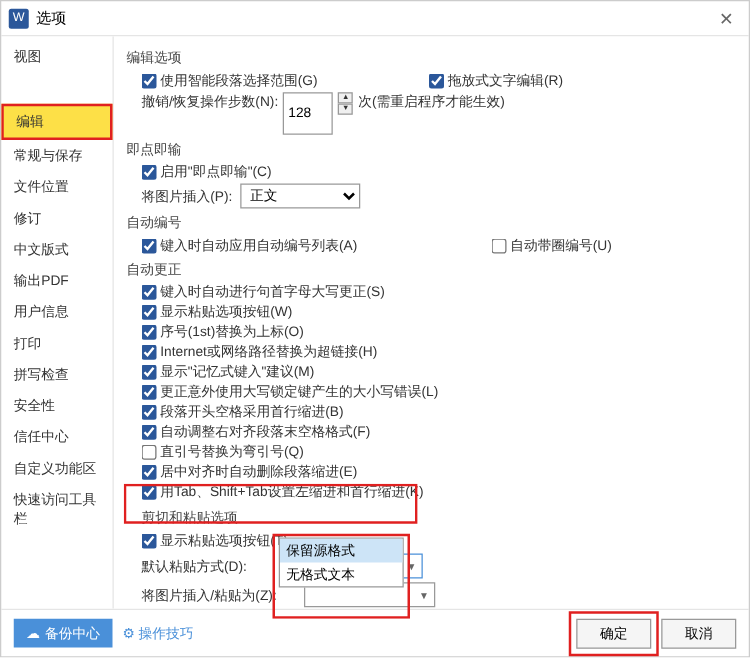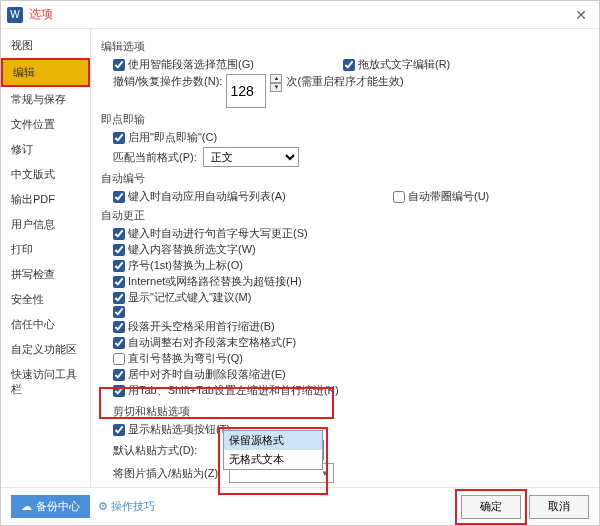--- a/index.html
+++ b/index.html
@@ -1,43 +1,43 @@
 <!DOCTYPE html>
 <html><head>
 <meta charset="utf-8">
 <style>
 * { box-sizing: border-box; margin: 0; padding: 0; font-family: "Microsoft YaHei", sans-serif; }
 body { background: #fff; width: 600px; height: 526px; overflow: hidden; position: relative; }
 .window { border: 1px solid #ccc; width: 600px; height: 526px; display: flex; flex-direction: column; }
 .titlebar { height: 28px; display: flex; align-items: center; padding: 0 6px; border-bottom: 1px solid #e5e5e5; }
 .titlebar .icon { width: 16px; height: 16px; background: #2b579a; color: #fff; font-size: 10px; display: flex; align-items: center; justify-content: center; border-radius: 2px; margin-right: 6px; }
-.titlebar .title { font-size: 12px; color: #ef4444; }
+.titlebar .title { font-size: 12px; color: #000000; }
 .titlebar .close { margin-left: auto; font-size: 14px; color: #666; cursor: pointer; padding: 0 6px; }
 .body { flex: 1; display: flex; overflow: hidden; }
 .sidebar { width: 90px; border-right: 1px solid #e5e5e5; padding-top: 4px; }
 .sidebar .item { font-size: 11px; color: #333; padding: 5px 10px; cursor: pointer; }
-.sidebar .item.active { background: #eab308; border: 2px solid #e02020; }
+.sidebar .item.active { background: #fde047; border: 2px solid #e02020; margin-top: 25px; }
 .content { flex: 1; overflow-y: auto; padding: 6px 10px 6px 10px; position: relative; font-size: 11px; color: #333; }
 .section-title { font-size: 11px; margin: 4px 0 3px 0; color: #444; }
 .row { display: flex; align-items: center; margin: 1px 0; padding-left: 12px; }
 .col2 { display: flex; }
 .col2 .left { width: 230px; }
 .chk { display: flex; align-items: center; gap: 3px; font-size: 11px; }
 .chk input { margin: 0; width: 12px; height: 12px; accent-color: #2b579a; }
 .num-row { display: flex; align-items: flex-start; gap: 4px; padding-left: 12px; margin: 2px 0 4px 0; }
-.num-row input[type=text] { width: 40px; height: 26px; font-size: 14px; padding: 16px 3px; border: 1px solid #999; }
+.num-row input[type=text] { width: 40px; height: 26px; font-size: 11px; padding: 16px 3px; border: 1px solid #999; }
 .spin { display: flex; flex-direction: column; }
 .spin .sbtn { width: 12px; height: 9px; border: 1px solid #999; font-size: 6px; line-height: 6px; text-align: center; background: #f0f0f0; cursor: pointer; }
 .label-row { display: flex; align-items: center; gap: 6px; padding-left: 12px; margin: 2px 0; }
 .label-row select, .dropdown { height: 20px; font-size: 11px; border: 1px solid #999; padding: 0 3px; background: #fff; }
 .label-row select { width: 96px; }
 .auto-correct .row { margin: 1px 0; }
 .redbox1 { position: absolute; border: 2px solid #e02020; left: 99px; top: 387px; width: 235px; height: 32px; pointer-events: none; }
 .paste-section { margin-top: 6px; }
-.paste-row { display: flex; align-items: center; gap: 6px; padding-left: 12px; margin: 3px 0; position: relative; }
+.paste-row { display: flex; align-items: center; gap: 20px; padding-left: 12px; margin: 3px 0; position: relative; }
 .paste-row .lbl { width: 110px; }
 .dropdown-open { position: absolute; left: 223px; top: 430px; width: 100px; border: 1px solid #999; background: #fff; z-index: 10; }
 .dropdown-open .sel { background: #cde4f7; }
 .dropdown-open .opt { padding: 2px 5px; font-size: 11px; cursor: pointer; }
 .dropdown-open-frame { position: absolute; left: 218px; top: 427px; width: 110px; height: 68px; border: 2px solid #e02020; pointer-events: none; z-index: 11; }
 .dd-display { width: 95px; height: 20px; border: 1px solid #4a90d9; display: flex; align-items: center; justify-content: space-between; padding: 0 4px; font-size: 11px; background: #fff; cursor: pointer; }
 .dd-display.combo { width: 105px; border: 1px solid #999; }
 .dd-arrow { font-size: 8px; color: #666; }
 .footer { height: 38px; border-top: 1px solid #e5e5e5; display: flex; align-items: center; padding: 0 10px; gap: 8px; }
 .backup { background: #4a90d9; color: #fff; font-size: 11px; padding: 4px 10px; display: flex; align-items: center; gap: 4px; cursor: pointer; }
@@ -93,21 +93,21 @@
           </div>
         <span>次(需重启程序才能生效)</span>
       </div>
 
       <div class="section-title">即点即输</div>
       <div class="row chk">
           <input type="checkbox" checked="" style="">
           <span>启用"即点即输"(C)</span>
         </div>
       <div class="label-row">
-        <span>匹配当前格式(P):</span>
+        <span>将图片插入(P):</span>
         <select><option>正文</option></select>
       </div>
 
       <div class="section-title">自动编号</div>
       <div class="row col2">
         <div class="left chk">
             <input type="checkbox" checked="" style="">
             <span>键入时自动应用自动编号列表(A)</span>
           </div>
         <div class="chk" style="margin-left:50px;">
@@ -117,36 +117,37 @@
       </div>
 
       <div class="section-title">自动更正</div>
       <div class="auto-correct">
         <div class="row chk">
             <input type="checkbox" checked="" style="">
             <span>键入时自动进行句首字母大写更正(S)</span>
           </div>
         <div class="row chk">
             <input type="checkbox" checked="" style="">
-            <span>键入内容替换所选文字(W)</span>
+            <span>显示粘贴选项按钮(W)</span>
           </div>
         <div class="row chk">
             <input type="checkbox" checked="" style="">
             <span>序号(1st)替换为上标(O)</span>
           </div>
         <div class="row chk">
             <input type="checkbox" checked="" style="">
             <span>Internet或网络路径替换为超链接(H)</span>
           </div>
         <div class="row chk">
             <input type="checkbox" checked="" style="">
             <span>显示"记忆式键入"建议(M)</span>
           </div>
         <div class="row chk">
             <input type="checkbox" checked="" style="">
+            <span>更正意外使用大写锁定键产生的大小写错误(L)</span>
           </div>
         <div class="row chk">
             <input type="checkbox" checked="" style="">
             <span>段落开头空格采用首行缩进(B)</span>
           </div>
         <div class="row chk">
             <input type="checkbox" checked="" style="">
             <span>自动调整右对齐段落末空格格式(F)</span>
           </div>
         <div class="row chk">

